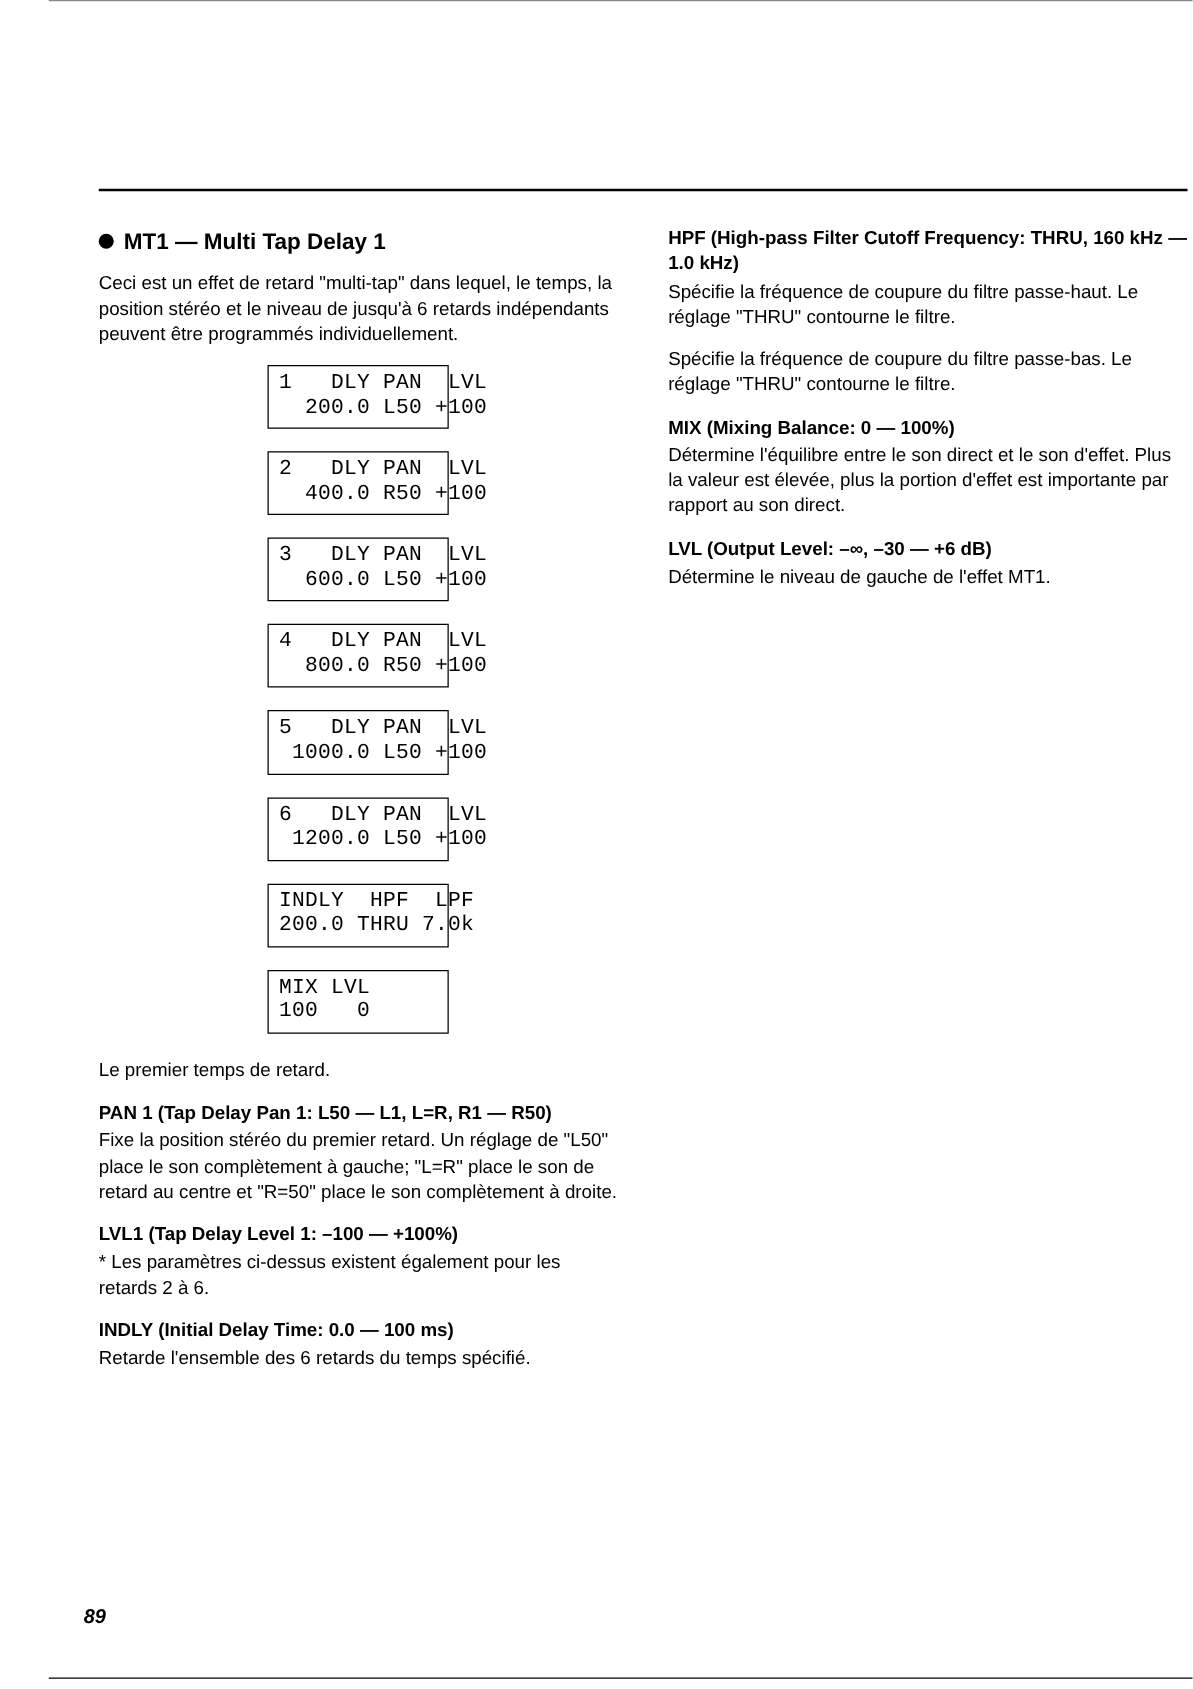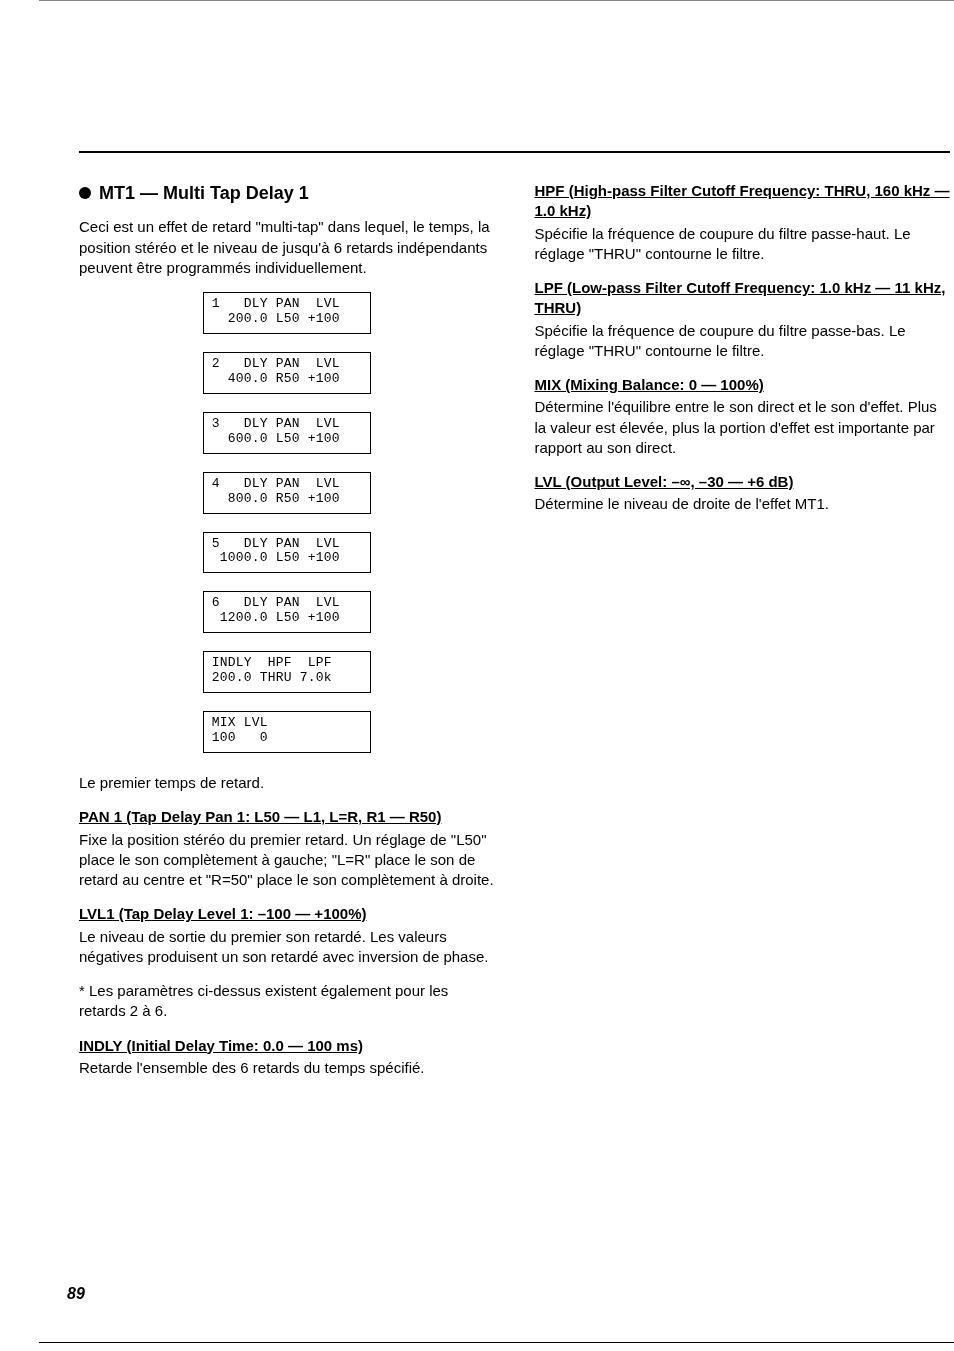--- a/index.html
+++ b/index.html
@@ -52,31 +52,30 @@
   .para { margin: 0 0 14px 0; }
   .boxes {
     display: flex;
     flex-direction: column;
     gap: 18px;
     align-items: center;
     margin: 10px 0 20px 0;
   }
   .box {
     border: 1.5px solid #000;
-    width: 168px;
+    width: 145px;
     padding: 4px 16px 6px 8px;
     font-family: "Courier New", Courier, monospace;
-    font-size: 13px;
+    font-size: 17px;
     line-height: 1.15;
     white-space: pre;
     letter-spacing: 0.2px;
   }
   .param-h {
     font-weight: bold;
-    text-decoration: underline;
     margin: 8px 0 2px 0;
   }
   .param-b {
     margin: 0 0 14px 0;
   }
   .pagefoot {
     position: absolute;
     left: 28px;
     bottom: 46px;
     font-style: italic;
@@ -127,47 +126,45 @@
 
       <div>
         <p class="param-b">Le premier temps de retard.</p>
       </div>
       <div>
         <div class="param-h">PAN 1 (Tap Delay Pan 1: L50 — L1, L=R, R1 — R50)</div>
         <p class="param-b">Fixe la position stéréo du premier retard. Un réglage de "L50" place le son complètement à gauche; "L=R" place le son de retard au centre et "R=50" place le son complètement à droite.</p>
       </div>
       <div>
         <div class="param-h">LVL1 (Tap Delay Level 1: –100 — +100%)</div>
-        <p class="param-b">Le niveau de sortie du premier son retardé. Les valeurs négatives produisent un son retardé avec inversion de phase.</p>
       </div>
 
       <p class="param-b">* Les paramètres ci-dessus existent également pour les retards 2 à 6.</p>
 
       <div>
         <div class="param-h">INDLY (Initial Delay Time: 0.0 — 100 ms)</div>
         <p class="param-b">Retarde l'ensemble des 6 retards du temps spécifié.</p>
       </div>
     </div>
 
     <div class="col">
       <div>
         <div class="param-h">HPF (High-pass Filter Cutoff Frequency: THRU, 160 kHz — 1.0 kHz)</div>
         <p class="param-b">Spécifie la fréquence de coupure du filtre passe-haut. Le réglage "THRU" contourne le filtre.</p>
       </div>
       <div>
-        <div class="param-h">LPF (Low-pass Filter Cutoff Frequency: 1.0 kHz — 11 kHz, THRU)</div>
         <p class="param-b">Spécifie la fréquence de coupure du filtre passe-bas. Le réglage "THRU" contourne le filtre.</p>
       </div>
       <div>
         <div class="param-h">MIX (Mixing Balance: 0 — 100%)</div>
         <p class="param-b">Détermine l'équilibre entre le son direct et le son d'effet. Plus la valeur est élevée, plus la portion d'effet est importante par rapport au son direct.</p>
       </div>
       <div>
         <div class="param-h">LVL (Output Level: –∞, –30 — +6 dB)</div>
-        <p class="param-b">Détermine le niveau de droite de l'effet MT1.</p>
+        <p class="param-b">Détermine le niveau de gauche de l'effet MT1.</p>
       </div>
     </div>
 
   </div>
 
   <div class="pagefoot">89</div>
   <div class="botrule"></div>
 </div>
 
 </body></html>

